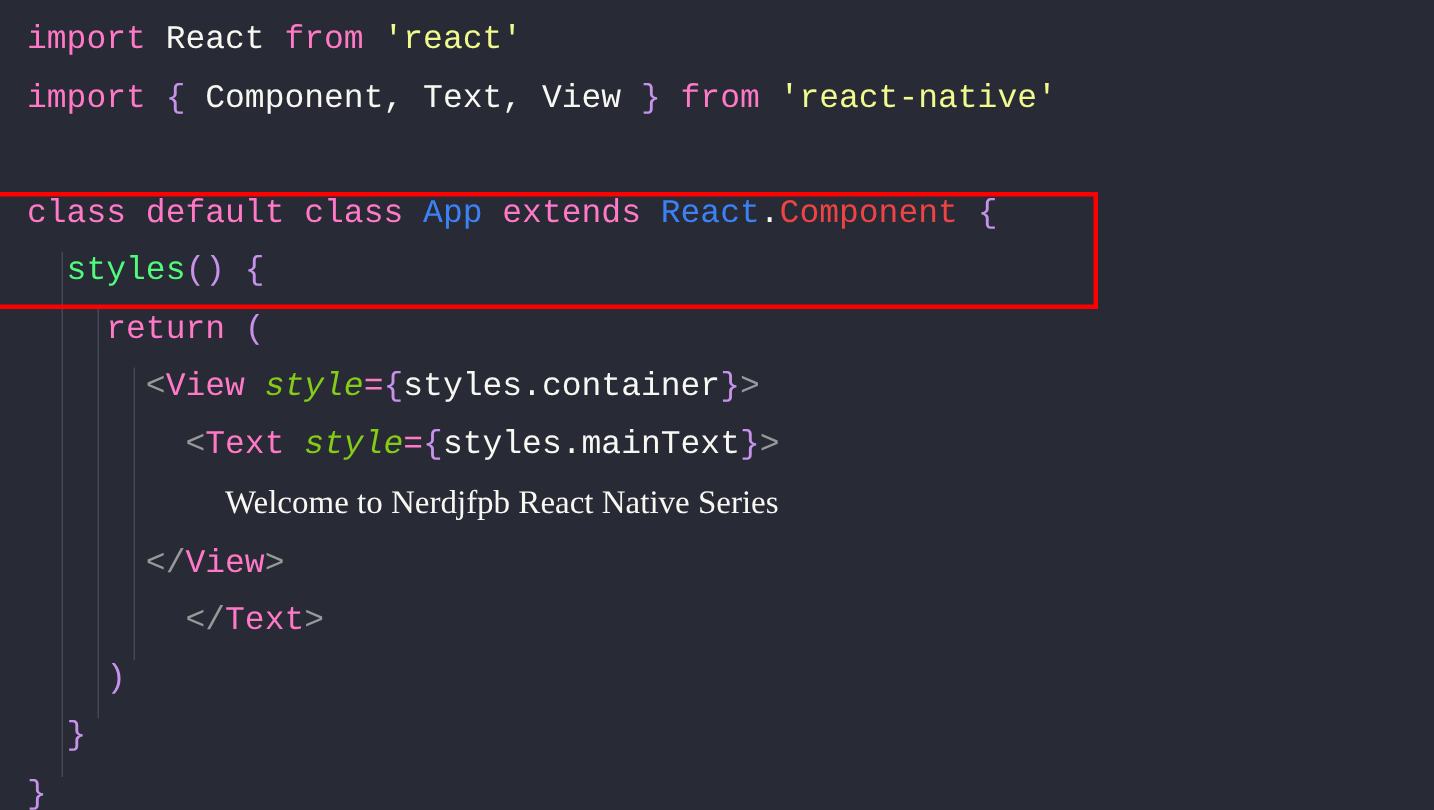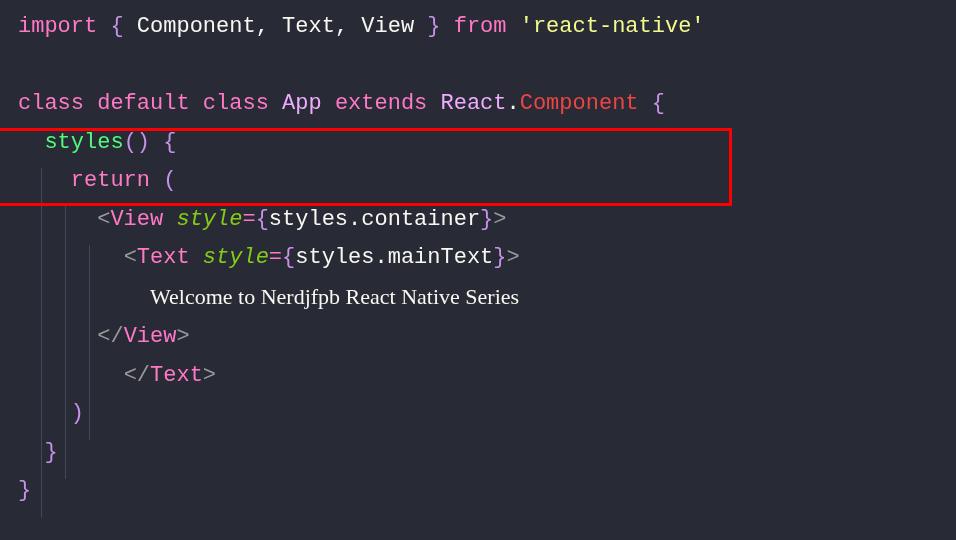--- a/index.html
+++ b/index.html
@@ -45,31 +45,32 @@
   .c-punct { color: #f8f8f2; }
   .c-brace { color: #c792ea; }
   .c-tag-bracket { color: #999; }
   .c-tag-name { color: #ff79c6; }
   .c-attr { color: #84cc16; font-style: italic; }
   .c-attr-brace { color: #c792ea; }
   .c-prop { color: #f8f8f2; }
   .c-text { color: #f8f8f2; font-family: Liberation Serif, serif; }
   .c-member { color: #ef4444; }
   .c-render { color: #50fa7b; }
-  .c-typeclass { color: #f0abfc; }
+  .c-typeclass { color: #3b82f6; }
 </style>
 </head>
 <body>
 
 <div class="code-container">
 
   <div class="indent-guide" style="left:41px; top:160px; height:350px;"></div>
   <div class="indent-guide" style="left:65px; top:198px; height:273px;"></div>
   <div class="indent-guide" style="left:89px; top:237px; height:195px;"></div>
 
+  <div class="line"><span class="c-keyword">import</span> <span class="c-ident">React</span> <span class="c-keyword">from</span> <span class="c-string">'react'</span></div>
 
   <div class="line"><span class="c-keyword">import</span> <span class="c-brace">{</span> <span class="c-ident">Component</span><span class="c-punct">,</span> <span class="c-ident">Text</span><span class="c-punct">,</span> <span class="c-ident">View</span> <span class="c-brace">}</span> <span class="c-keyword">from</span> <span class="c-string">'react-native'</span></div>
 
   <div class="line">&nbsp;</div>
 
   <div class="line"><span class="c-keyword">class</span> <span class="c-keyword">default</span> <span class="c-keyword">class</span> <span class="c-typeclass">App</span> <span class="c-keyword">extends</span> <span class="c-typeclass">React</span><span class="c-punct">.</span><span class="c-member">Component</span> <span class="c-brace">{</span></div>
 
   <div class="line">  <span class="c-render">styles</span><span class="c-brace">()</span> <span class="c-brace">{</span></div>
 
   <div class="line">    <span class="c-keyword">return</span> <span class="c-brace">(</span></div>

